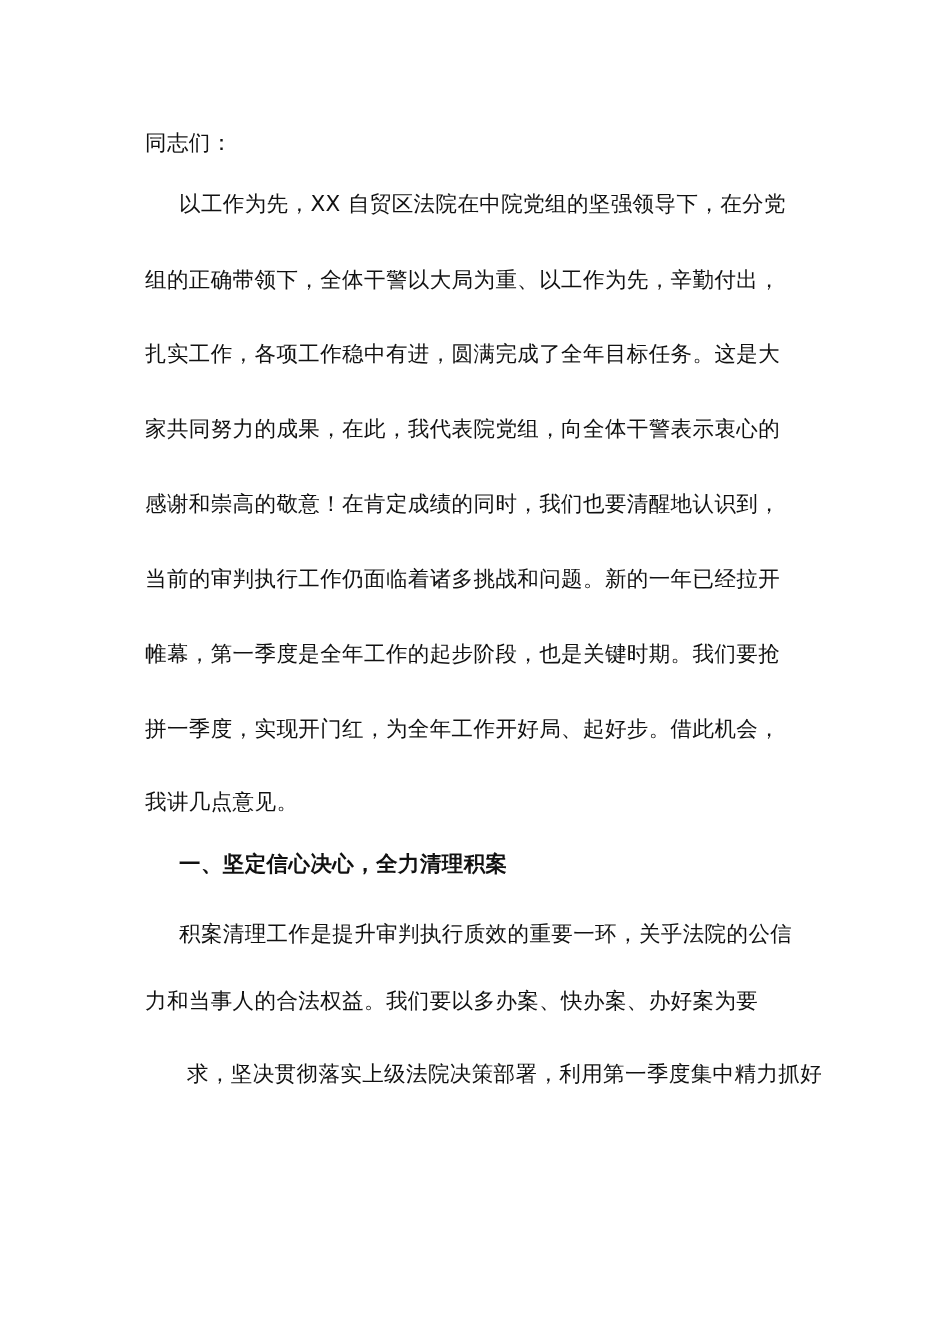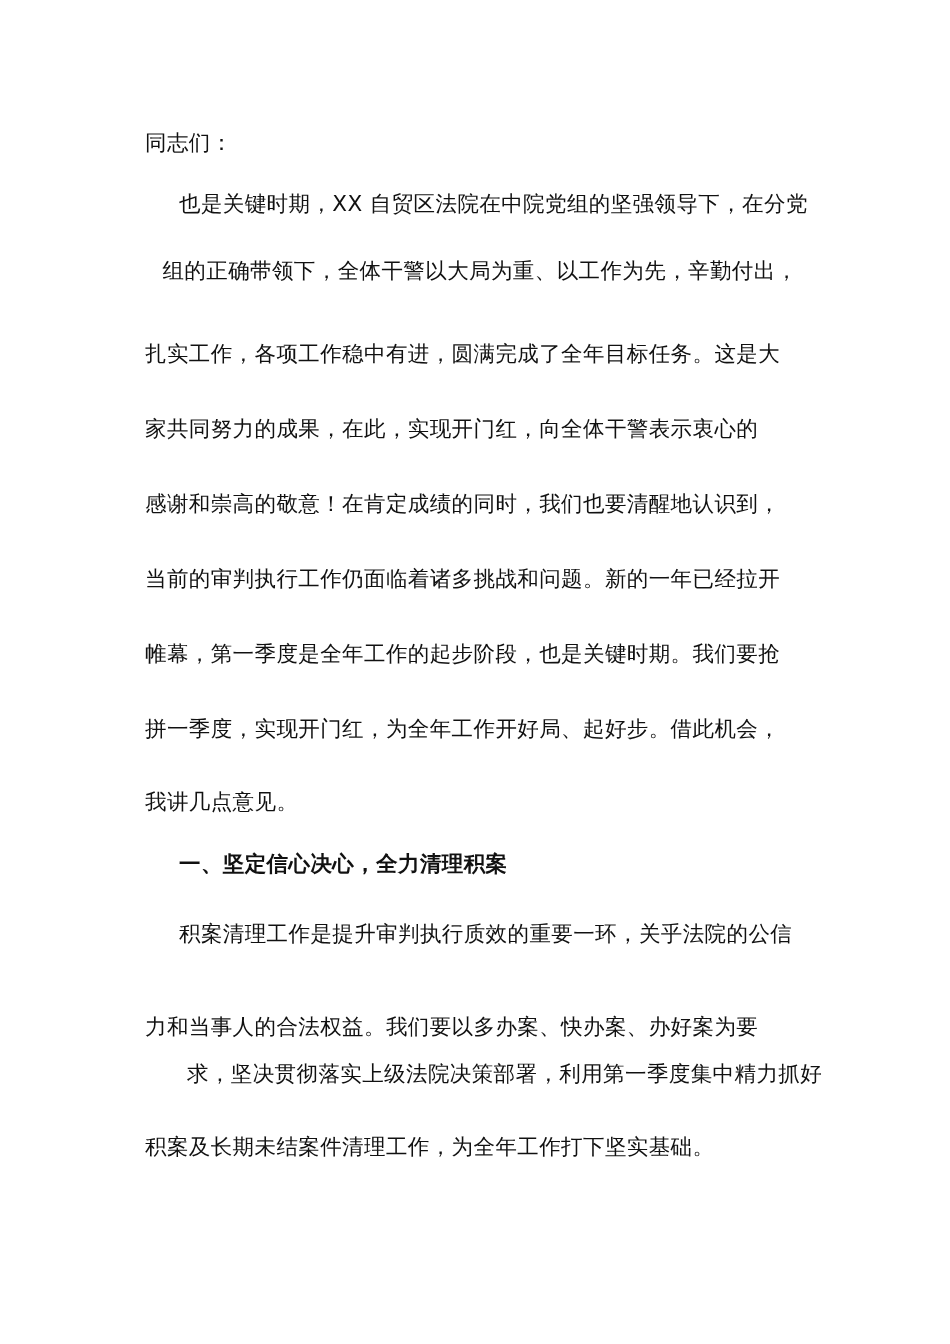--- a/index.html
+++ b/index.html
@@ -9,29 +9,28 @@
   .line { position:absolute; left:145px; width:670px; font-size:21.5px; line-height:28px;
           white-space:nowrap; letter-spacing:0.4px; }
   .indent { left:179px; }
 </style>
 </head>
 <body>
 
 <div class="page">
   <div class="line" style="top:129px;">同志们：</div>
 
-  <div class="line indent" style="top:190px;">也是关键时期，XX 自贸区法院在中院党组的坚强领导下，在分党</div>
-  <div class="line" style="top:257px;text-align:center;">组的正确带领下，全体干警以大局为重、以工作为先，辛勤付出，</div>
+  <div class="line indent" style="top:190px;">以工作为先，XX 自贸区法院在中院党组的坚强领导下，在分党</div>
+  <div class="line" style="top:266px;">组的正确带领下，全体干警以大局为重、以工作为先，辛勤付出，</div>
   <div class="line" style="top:340px;">扎实工作，各项工作稳中有进，圆满完成了全年目标任务。这是大</div>
-  <div class="line" style="top:415px;">家共同努力的成果，在此，实现开门红，向全体干警表示衷心的</div>
+  <div class="line" style="top:415px;">家共同努力的成果，在此，我代表院党组，向全体干警表示衷心的</div>
   <div class="line" style="top:490px;">感谢和崇高的敬意！在肯定成绩的同时，我们也要清醒地认识到，</div>
   <div class="line" style="top:565px;">当前的审判执行工作仍面临着诸多挑战和问题。新的一年已经拉开</div>
   <div class="line" style="top:640px;">帷幕，第一季度是全年工作的起步阶段，也是关键时期。我们要抢</div>
   <div class="line" style="top:715px;">拼一季度，实现开门红，为全年工作开好局、起好步。借此机会，</div>
   <div class="line" style="top:788px;">我讲几点意见。</div>
 
   <div class="line indent" style="top:850px;font-weight:bold;">一、坚定信心决心，全力清理积案</div>
 
   <div class="line indent" style="top:912px;margin-top:8px;">积案清理工作是提升审判执行质效的重要一环，关乎法院的公信</div>
-  <div class="line" style="top:987px;margin-top:26px;">力和当事人的合法权益。我们要以多办案、快办案、办好案为要</div>
+  <div class="line" style="top:987px;">力和当事人的合法权益。我们要以多办案、快办案、办好案为要</div>
   <div class="line" style="top:1060px;margin-left:42px;">求，坚决贯彻落实上级法院决策部署，利用第一季度集中精力抓好</div>
-  <div class="line" style="top:1133px;">积案及长期未结案件清理工作，为全年工作打下坚实基础。</div>
 </div>
 
 </body></html>

